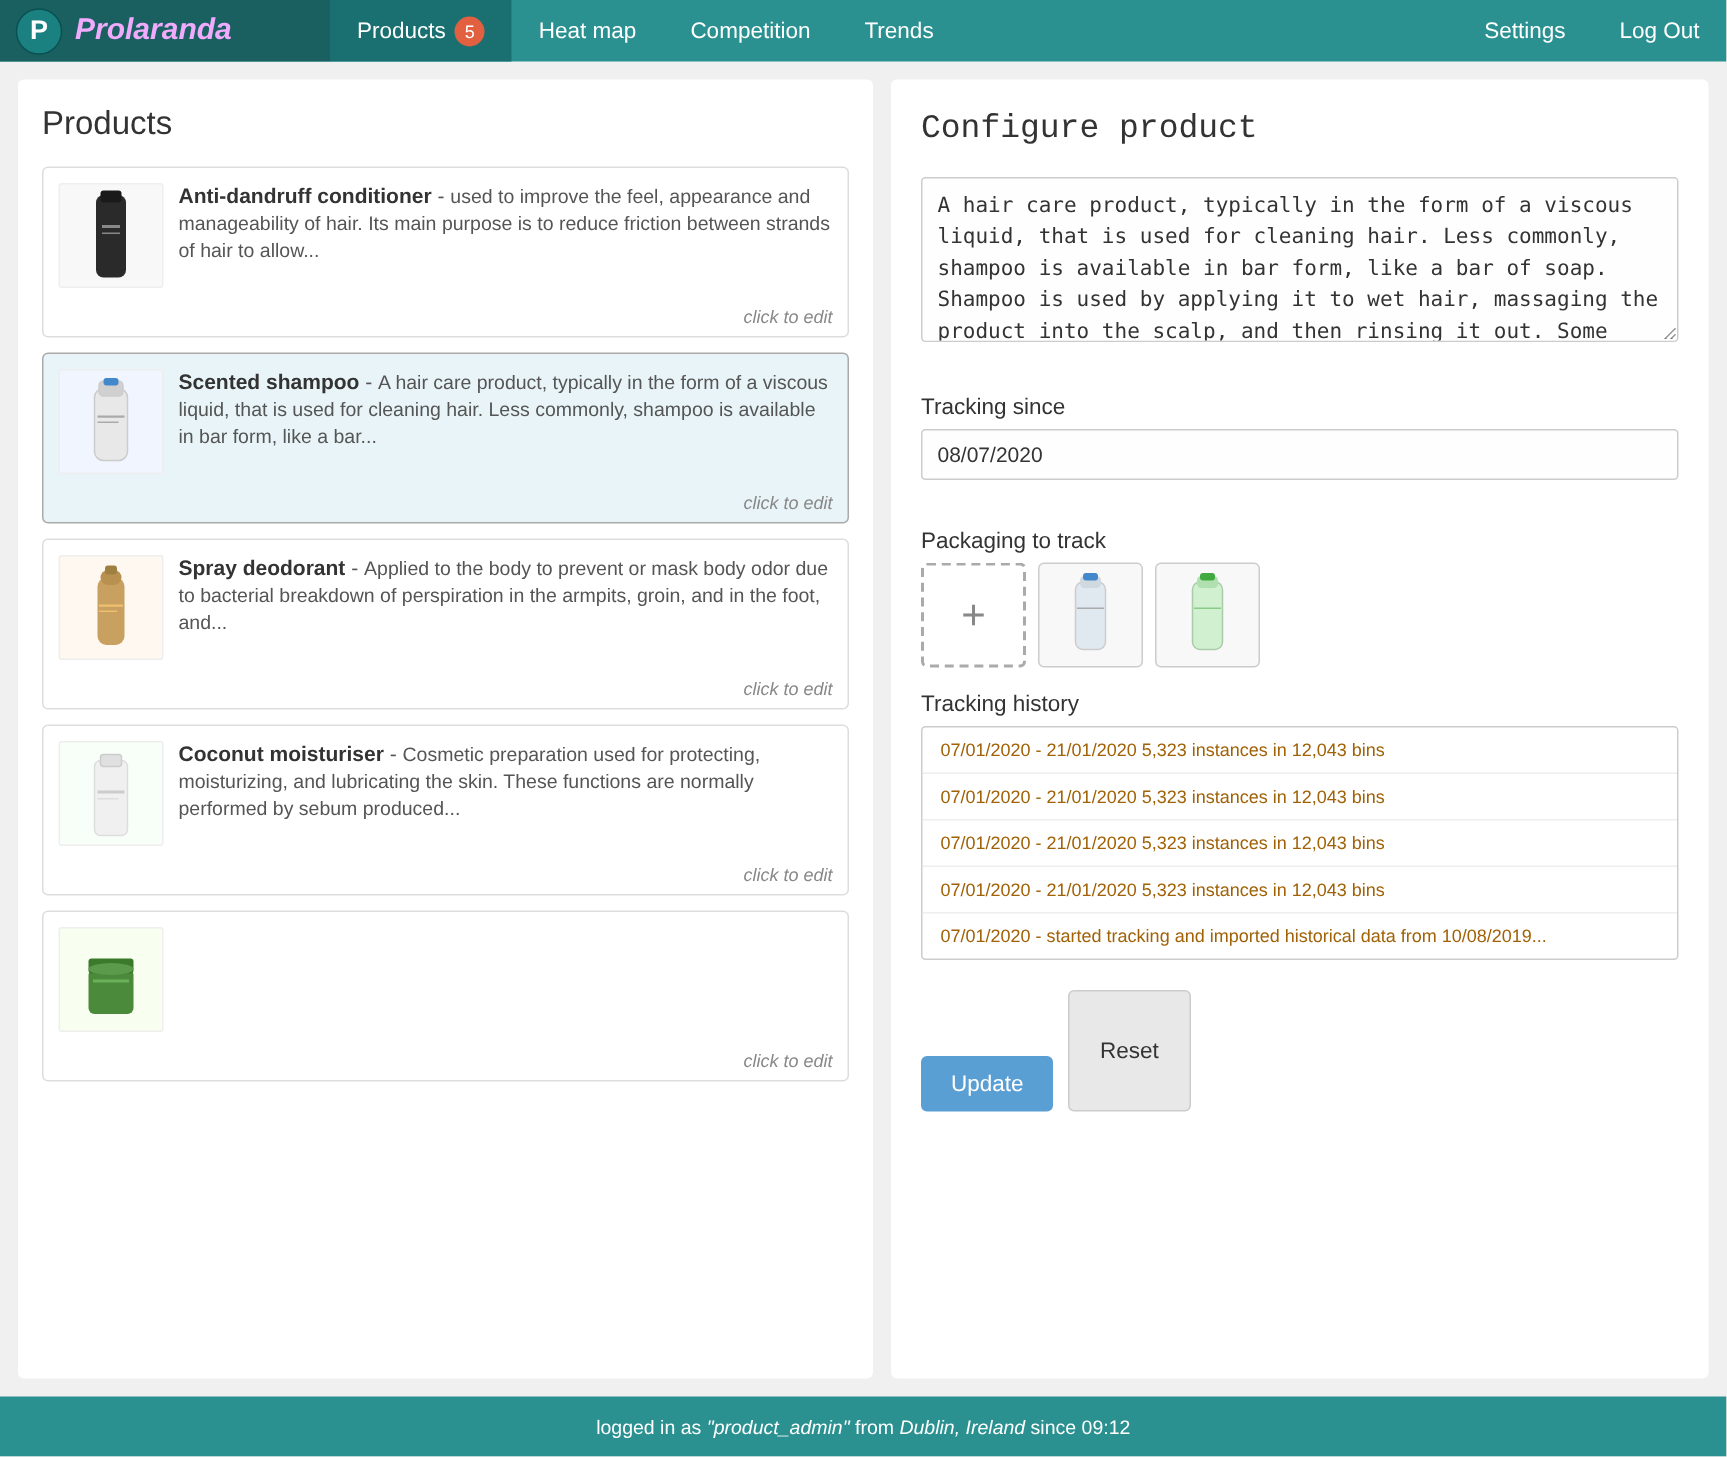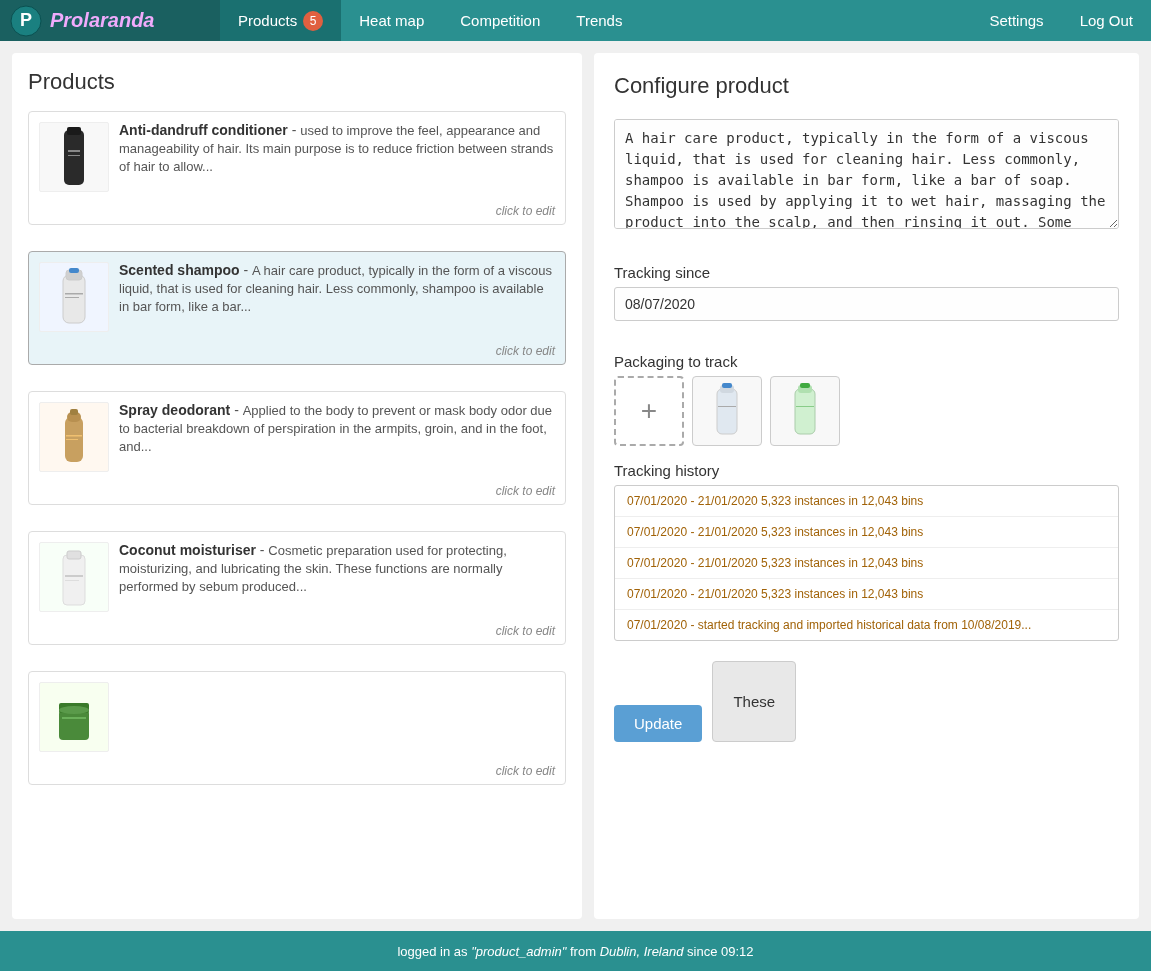--- a/index.html
+++ b/index.html
@@ -89,21 +89,21 @@
       margin-bottom: 16px;
       color: #333;
     }
 
     
     .product-card {
       display: flex;
       flex-direction: column;
       border: 1px solid #ddd;
       border-radius: 4px;
-      margin-bottom: 26px;
+      margin-bottom: 10px;
       background: white;
       overflow: hidden;
     }
     .product-card.selected {
       background: #e8f4f8;
       border-color: #aaa;
     }
     .product-card-content {
       display: flex;
       padding: 10px;
@@ -153,20 +153,21 @@
       background: white;
       border-radius: 4px;
       padding: 20px;
       flex: 1;
     }
     .configure-title {
       font-size: 22px;
       font-weight: normal;
       color: #333;
       margin-bottom: 20px;
+      font-family: Liberation Mono, monospace;
     }
     .form-label {
       font-size: 15px;
       color: #333;
       margin-bottom: 6px;
       display: block;
     }
     .form-input {
       width: 100%;
       padding: 8px 10px;
@@ -459,21 +460,21 @@
         <div class="tracking-history-item">07/01/2020 - 21/01/2020 5,323 instances in 12,043 bins</div>
         <div class="tracking-history-item">07/01/2020 - 21/01/2020 5,323 instances in 12,043 bins</div>
         <div class="tracking-history-item">07/01/2020 - 21/01/2020 5,323 instances in 12,043 bins</div>
         <div class="tracking-history-item">07/01/2020 - 21/01/2020 5,323 instances in 12,043 bins</div>
         <div class="tracking-history-item">07/01/2020 - started tracking and imported historical data from 10/08/2019...</div>
       </div>
     </div>
 
     <div class="btn-row">
       <button class="btn-update">Update</button>
-      <button class="btn-reset">These</button>
+      <button class="btn-reset">Reset</button>
     </div>
   </div>
 
 </div>
 
 <footer class="footer">
   <span>
     <span>logged in as </span><em>"product_admin"</em><span> from </span><em>Dublin, Ireland</em><span> since </span><span>09:12</span>
   </span>
 </footer>

